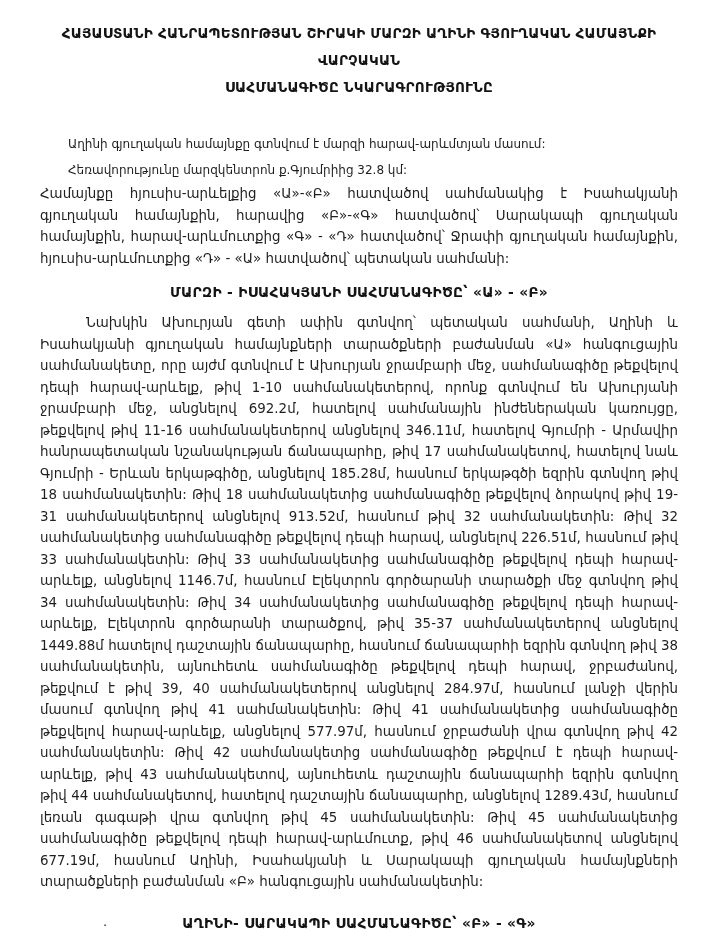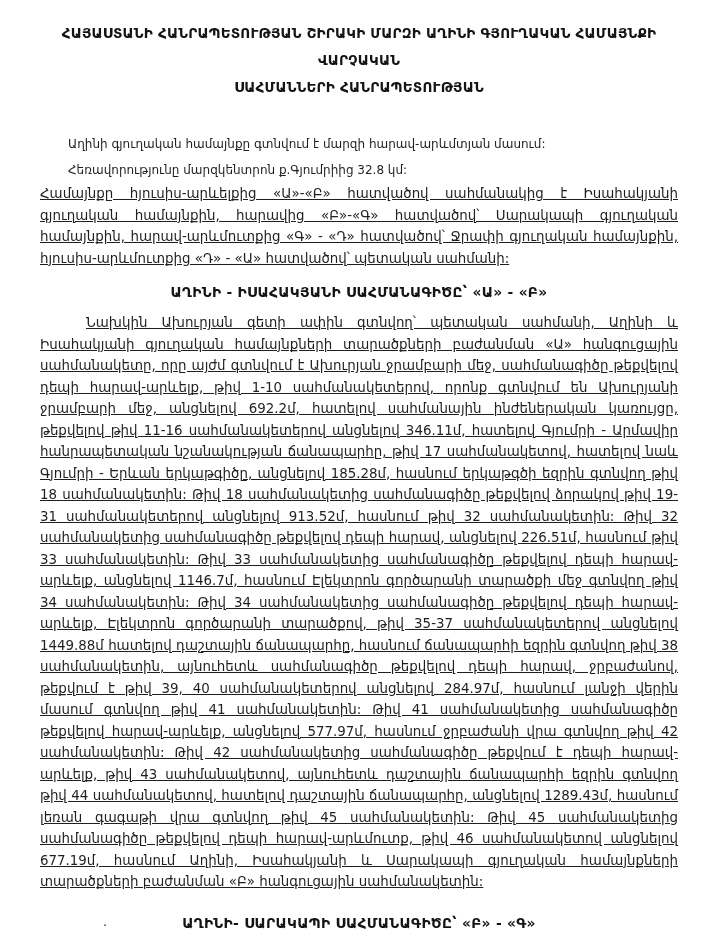--- a/index.html
+++ b/index.html
@@ -35,21 +35,20 @@
     text-indent: 28px;
   }
   .intro-spacer { height: 33px; }
   .gap-small { height: 5px; }
   .block-para {
     font-size: 13.4px;
     line-height: 21.5px;
     margin: 0;
     text-align: justify;
     color: #1f1f1f;
-    text-decoration: underline;
   }
   .block-para.indent-first { text-indent: 46px; }
   .section-heading {
     text-align: center;
     font-weight: bold;
     font-size: 13.8px;
     color: #141414;
     letter-spacing: 0.3px;
   }
   .heading1-wrap { margin-top: 15px; margin-bottom: 12px; }
@@ -70,33 +69,33 @@
   }
   .gap-before-p3 { height: 2px; }
 </style>
 </head>
 <body>
 
 <div class="page">
 
   <div class="doc-title">
     <span class="t-line">ՀԱՅԱՍՏԱՆԻ ՀԱՆՐԱՊԵՏՈՒԹՅԱՆ ՇԻՐԱԿԻ ՄԱՐԶԻ ԱՂԻՆԻ ԳՅՈՒՂԱԿԱՆ ՀԱՄԱՅՆՔԻ ՎԱՐՉԱԿԱՆ</span>
-    <span class="t-line">ՍԱՀՄԱՆՆԵՐԻ ՀԱՆՐԱՊԵՏՈՒԹՅԱՆ</span>
+    <span class="t-line">ՍԱՀՄԱՆԱԳԻԾԸ ՆԿԱՐԱԳՐՈՒԹՅՈՒՆԸ</span>
   </div>
 
   <div class="intro-spacer"></div>
 
   <p class="intro-para">Աղինի գյուղական  համայնքը գտնվում է մարզի հարավ-արևմտյան մասում:</p>
   <div class="gap-small"></div>
   <p class="intro-para">Հեռավորությունը մարզկենտրոն ք.Գյումրիից 32.8 կմ:</p>
   <div class="gap-before-p3"></div>
   <p class="block-para">Համայնքը հյուսիս-արևելքից «Ա»-«Բ» հատվածով սահմանակից է Իսահակյանի գյուղական համայնքին, հարավից «Բ»-«Գ» հատվածով՝ Սարակապի  գյուղական համայնքին, հարավ-արևմուտքից «Գ» - «Դ» հատվածով՝ Ջրափի գյուղական  համայնքին, հյուսիս-արևմուտքից «Դ» - «Ա» հատվածով՝ պետական սահմանի:</p>
 
   <div class="heading1-wrap">
-    <div class="section-heading">ԱՂԻՆԻ - ԻՍԱՀԱԿՅԱՆԻ  ՍԱՀՄԱՆԱԳԻԾԸ՝ «Ա» - «Բ»</div>
+    <div class="section-heading">ՄԱՐԶԻ - ԻՍԱՀԱԿՅԱՆԻ  ՍԱՀՄԱՆԱԳԻԾԸ՝ «Ա» - «Բ»</div>
   </div>
 
   <p class="block-para indent-first">Նախկին Ախուրյան գետի ափին գտնվող՝ պետական սահմանի, Աղինի և  Իսահակյանի գյուղական համայնքների տարածքների բաժանման «Ա» հանգուցային սահմանակետը, որը այժմ գտնվում է Ախուրյան ջրամբարի մեջ, սահմանագիծը թեքվելով դեպի հարավ-արևելք, թիվ 1-10 սահմանակետերով, որոնք գտնվում են Ախուրյանի ջրամբարի մեջ, անցնելով 692.2մ, հատելով սահմանային ինժեներական կառույցը, թեքվելով թիվ 11-16 սահմանակետերով անցնելով 346.11մ, հատելով Գյումրի - Արմավիր հանրապետական նշանակության ճանապարհը, թիվ 17 սահմանակետով, հատելով նաև Գյումրի - Երևան երկաթգիծը, անցնելով 185.28մ, հասնում երկաթգծի եզրին գտնվող թիվ 18 սահմանակետին: Թիվ 18 սահմանակետից սահմանագիծը թեքվելով ձորակով թիվ 19-31 սահմանակետերով անցնելով 913.52մ, հասնում թիվ 32 սահմանակետին: Թիվ 32 սահմանակետից սահմանագիծը թեքվելով դեպի հարավ, անցնելով 226.51մ, հասնում  թիվ 33 սահմանակետին: Թիվ 33 սահմանակետից սահմանագիծը թեքվելով դեպի հարավ-արևելք, անցնելով 1146.7մ, հասնում Էլեկտրոն գործարանի տարածքի մեջ գտնվող թիվ 34 սահմանակետին: Թիվ 34 սահմանակետից սահմանագիծը թեքվելով դեպի հարավ-արևելք, Էլեկտրոն գործարանի տարածքով, թիվ 35-37 սահմանակետերով անցնելով 1449.88մ հատելով դաշտային ճանապարհը, հասնում ճանապարհի եզրին գտնվող թիվ 38 սահմանակետին, այնուհետև սահմանագիծը թեքվելով դեպի հարավ, ջրբաժանով, թեքվում է թիվ 39, 40 սահմանակետերով անցնելով 284.97մ, հասնում լանջի վերին մասում գտնվող թիվ 41 սահմանակետին: Թիվ 41 սահմանակետից սահմանագիծը թեքվելով հարավ-արևելք, անցնելով 577.97մ, հասնում ջրբաժանի վրա գտնվող թիվ 42 սահմանակետին: Թիվ 42 սահմանակետից սահմանագիծը թեքվում է դեպի հարավ-արևելք, թիվ 43 սահմանակետով, այնուհետև դաշտային ճանապարհի եզրին գտնվող թիվ 44 սահմանակետով, հատելով դաշտային ճանապարհը, անցնելով 1289.43մ, հասնում լեռան գագաթի վրա գտնվող թիվ 45 սահմանակետին: Թիվ 45 սահմանակետից սահմանագիծը թեքվելով դեպի հարավ-արևմուտք, թիվ 46 սահմանակետով անցնելով 677.19մ, հասնում Աղինի, Իսահակյանի և Սարակապի գյուղական համայնքների տարածքների բաժանման «Բ» հանգուցային սահմանակետին:</p>
 
   <div class="total-line">
     <span class="artifact-dot">.</span>
   </div>
 
   <div class="heading2-wrap">
     <div class="section-heading">ԱՂԻՆԻ- ՍԱՐԱԿԱՊԻ ՍԱՀՄԱՆԱԳԻԾԸ՝ «Բ» - «Գ»</div>

